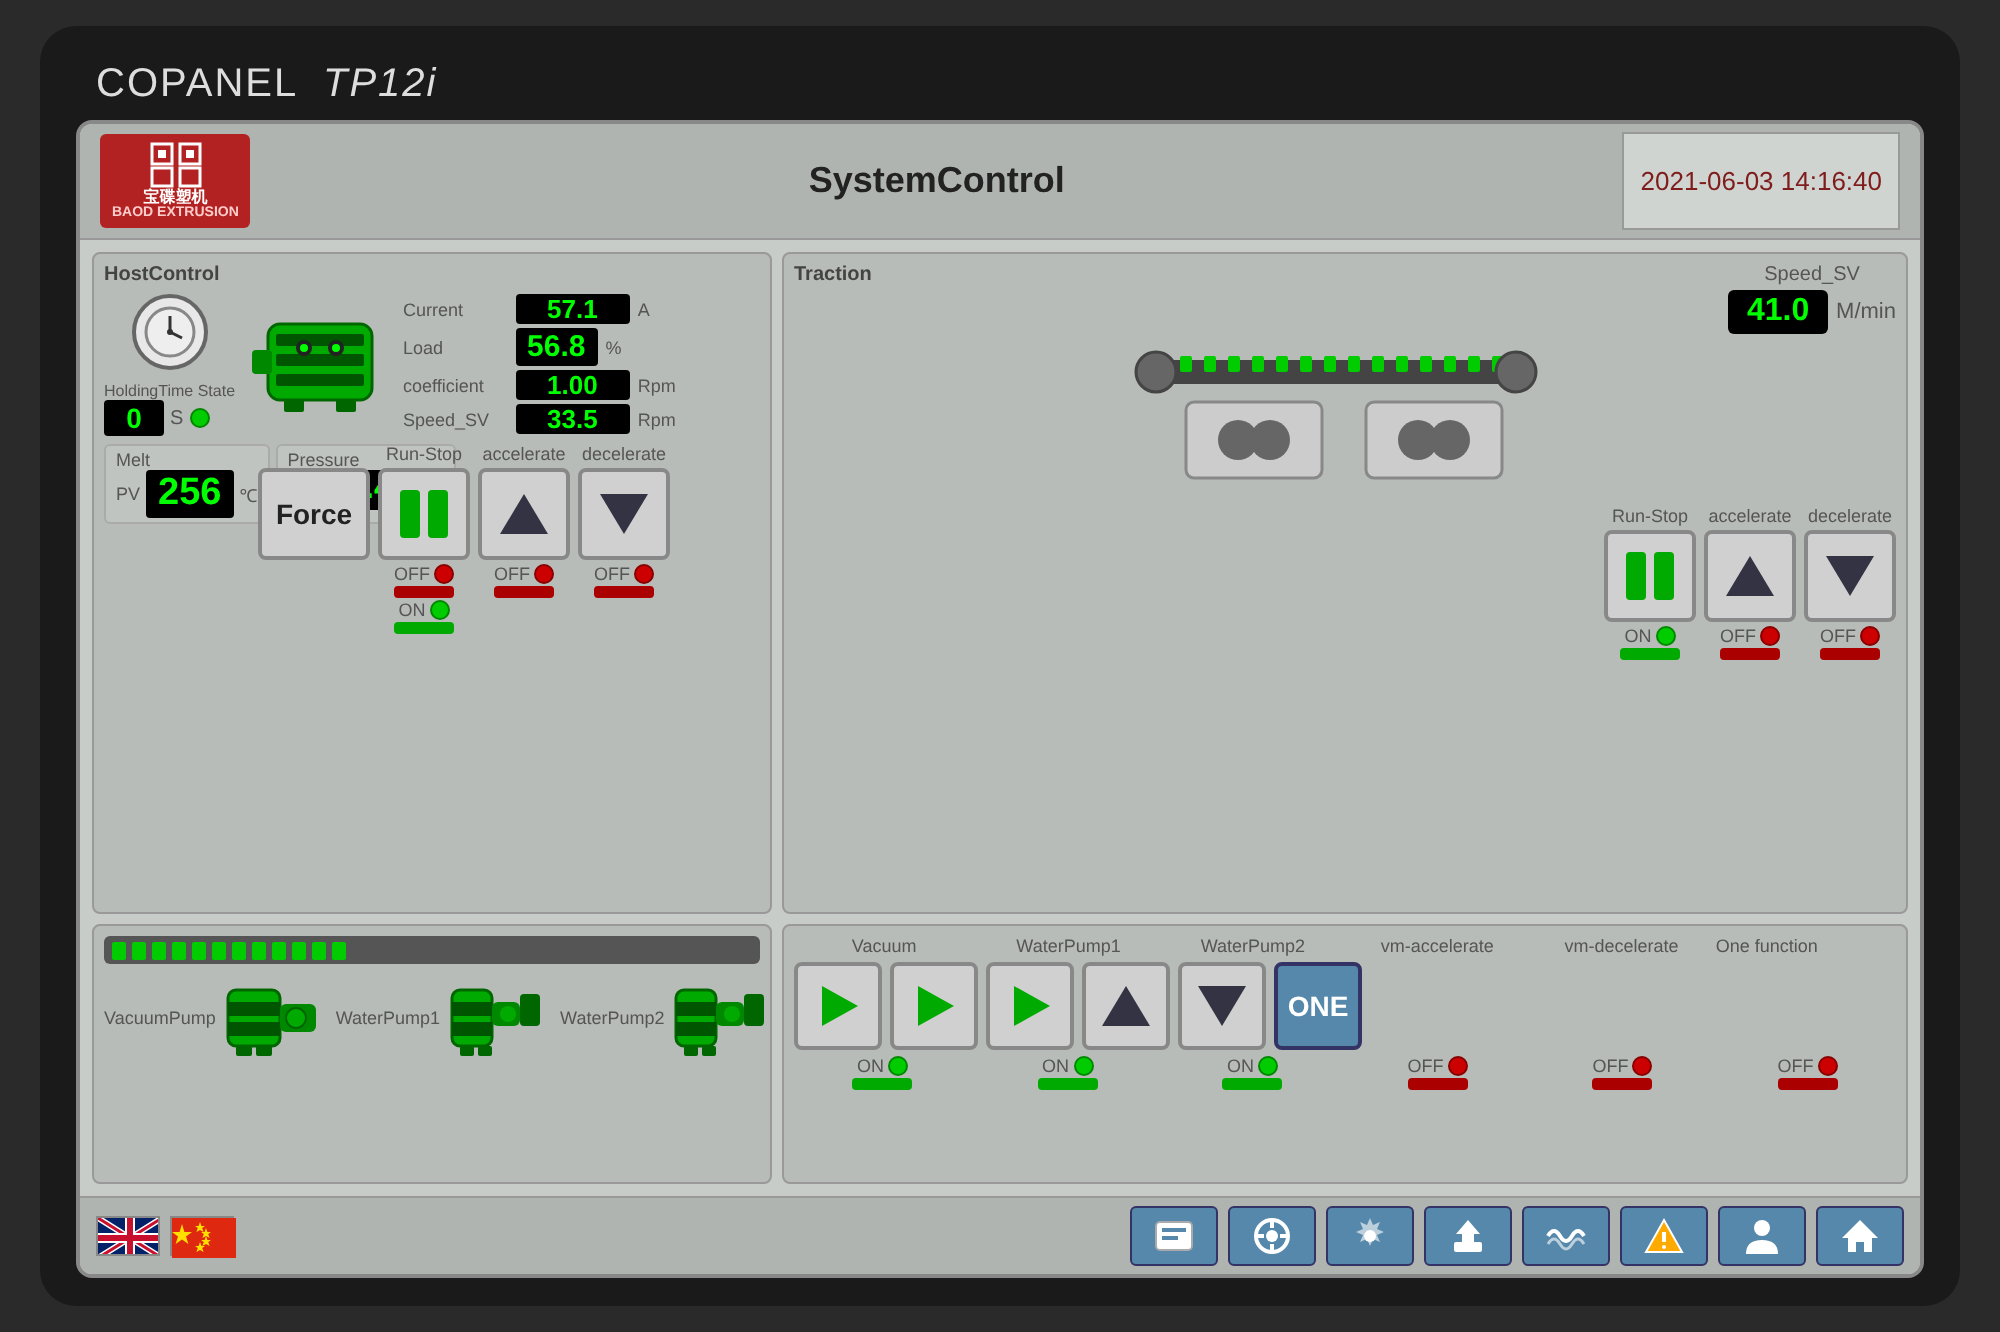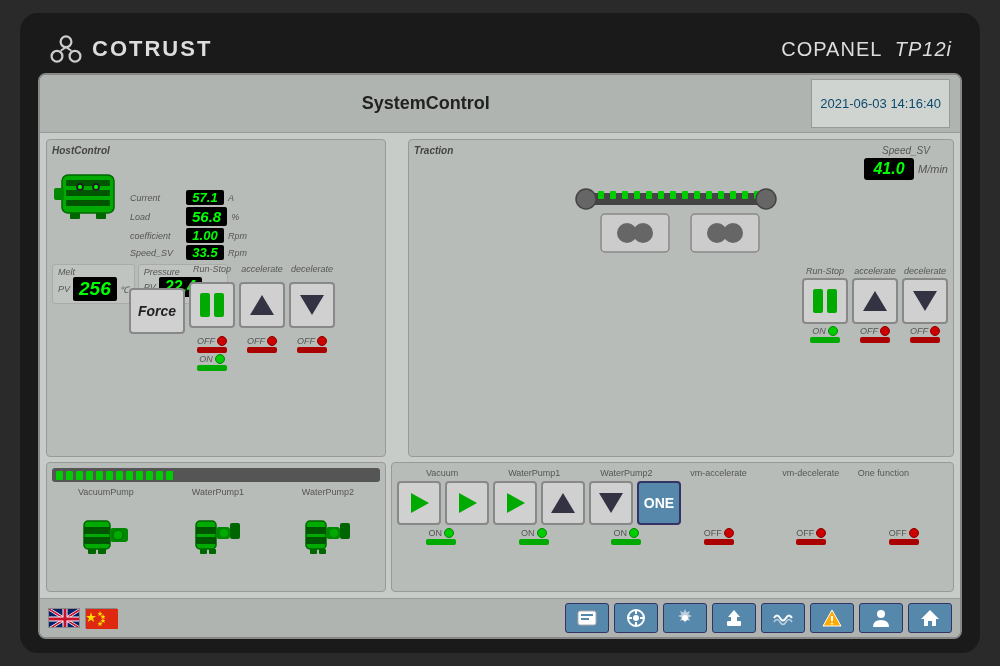--- a/index.html
+++ b/index.html
@@ -79,37 +79,36 @@
     }
     .screen-title {
       flex: 1;
       text-align: center;
       font-size: 18px;
       font-weight: bold;
       color: #222;
     }
     .datetime {
       font-size: 13px;
-      color: #0c4a6e;
+      color: #7f1d1d;
       border: 1px solid #999;
       padding: 16px 8px;
       background: #d0d4d0;
     }
     .screen-body {
       flex: 1;
       display: flex;
       flex-direction: column;
       padding: 6px;
       gap: 5px;
     }
     .main-row {
       display: flex;
-      gap: 22px;
+      gap: 5px;
       flex: 1;
-      font-style: italic;
     }
     
     .left-panel {
       background: #b8bcb8;
       border: 1px solid #999;
       border-radius: 4px;
       padding: 5px;
       width: 340px;
       display: flex;
       flex-direction: column;
@@ -173,38 +172,37 @@
       height: 10px;
       border-radius: 50%;
       background: #00cc00;
       border: 1px solid #008800;
     }
     .metrics-col {
       display: flex;
       flex-direction: column;
       gap: 2px;
       flex: 1;
-      margin-top: 30px;
     }
     .metric-row {
       display: flex;
       align-items: center;
       gap: 4px;
     }
     .metric-label {
       font-size: 9px;
       color: #555;
       width: 52px;
     }
     .metric-value {
       background: #000;
       color: #00ff00;
       font-size: 13px;
       font-weight: bold;
-      padding: 0 6px;
+      padding: 0 16px;
       border-radius: 2px;
       min-width: 38px;
       text-align: center;
     }
     .metric-unit {
       font-size: 9px;
       color: #555;
     }
     .melt-box, .pressure-box {
       background: #c0c4c0;
@@ -220,21 +218,20 @@
       border-radius: 4px;
       width: 56px;
       height: 46px;
       display: flex;
       align-items: center;
       justify-content: center;
       font-size: 14px;
       font-weight: bold;
       color: #222;
       cursor: pointer;
-      margin-top: 12px;
     }
     .play-btn {
       background: #d0d0d0;
       border: 2px solid #888;
       border-radius: 4px;
       width: 46px;
       height: 46px;
       display: flex;
       align-items: center;
       justify-content: center;
@@ -304,23 +301,23 @@
       padding: 5px;
       width: 340px;
     }
     .pump-row {
       display: flex;
       gap: 6px;
       justify-content: space-around;
     }
     .pump-group {
       display: flex;
-      flex-direction: column;
-      align-items: center;
-      gap: 16px;
+      flex-direction: row;
+      align-items: center;
+      gap: 2px;
     }
     .pump-label { font-size: 9px; color: #555; }
     .vacuum-panel {
       background: #b8bcb8;
       border: 1px solid #999;
       border-radius: 4px;
       padding: 5px;
       flex: 1;
       display: flex;
       flex-direction: column;
@@ -382,47 +379,67 @@
       text-align: center;
     }
     .footer-btn svg { width: 22px; height: 22px; }
   </style>
 </head>
 <body>
 
 <div class="panel-outer">
 
   <div class="top-bar">
-    <div class="brand">
-      <svg class="brand-logo" viewBox="0 0 40 40">
-        <circle cx="20" cy="12" r="6" fill="none" stroke="#ccc" stroke-width="2.5"></circle>
-        <circle cx="10" cy="28" r="6" fill="none" stroke="#ccc" stroke-width="2.5"></circle>
-        <circle cx="30" cy="28" r="6" fill="none" stroke="#ccc" stroke-width="2.5"></circle>
-        <line x1="20" y1="18" x2="14" y2="22" stroke="#ccc" stroke-width="2"></line>
-        <line x1="20" y1="18" x2="26" y2="22" stroke="#ccc" stroke-width="2"></line>
-      </svg>
-      <span>COTRUST</span>
-    </div>
     <div class="model">COPANEL &nbsp;<span style="font-style:italic;">TP12i</span></div>
   </div>
 
   <div class="screen">
 
     <div class="screen-header">
+      <div class="company-logo">
+        <svg width="28" height="24" viewBox="0 0 28 24">
+          <rect x="2" y="2" width="10" height="10" fill="none" stroke="white" stroke-width="1.5"></rect>
+          <rect x="5" y="5" width="4" height="4" fill="white"></rect>
+          <rect x="16" y="2" width="10" height="10" fill="none" stroke="white" stroke-width="1.5"></rect>
+          <rect x="19" y="5" width="4" height="4" fill="white"></rect>
+          <rect x="2" y="14" width="10" height="9" fill="none" stroke="white" stroke-width="1.5"></rect>
+          <rect x="16" y="14" width="10" height="9" fill="none" stroke="white" stroke-width="1.5"></rect>
+        </svg>
+        <div style="font-size:8px;color:white;">宝碟塑机</div>
+        <div style="font-size:7px;color:#fcc;">BAOD EXTRUSION</div>
+      </div>
       <div class="screen-title">SystemControl</div>
       <div class="datetime">2021-06-03 14:16:40</div>
     </div>
 
     <div class="screen-body">
       <div class="main-row">
 
         <div class="left-panel">
           <div class="section-label">HostControl</div>
           <div class="motor-row">
 
+            <div class="clock-box">
+              <div class="clock-circle">
+                <svg width="30" height="30" viewBox="0 0 30 30">
+                  <circle cx="15" cy="15" r="12" fill="#eee" stroke="#888" stroke-width="1.5"></circle>
+                  <line x1="15" y1="15" x2="15" y2="7" stroke="#333" stroke-width="1.5"></line>
+                  <line x1="15" y1="15" x2="21" y2="18" stroke="#333" stroke-width="1.5"></line>
+                  <circle cx="15" cy="15" r="1.5" fill="#333"></circle>
+                </svg>
+              </div>
+              <div class="holding-time">
+                <div class="holding-label" style="font-size:8px;">HoldingTime State</div>
+                <div class="holding-value">
+                  <div class="green-display">0</div>
+                  <span class="unit-label">S</span>
+                  <div class="green-led"></div>
+                </div>
+              </div>
+            </div>
 
             <div style="width:72px; height:65px; flex-shrink:0;">
               <svg viewBox="0 0 72 65" width="72" height="65">
 
                 <rect x="10" y="15" width="52" height="38" rx="6" fill="#00aa00" stroke="#006600" stroke-width="1.5"></rect>
 
                 <rect x="2" y="28" width="10" height="12" rx="2" fill="#008800"></rect>
 
                 <rect x="14" y="20" width="44" height="6" fill="#005500" rx="1"></rect>
                 <rect x="14" y="30" width="44" height="6" fill="#005500" rx="1"></rect>

